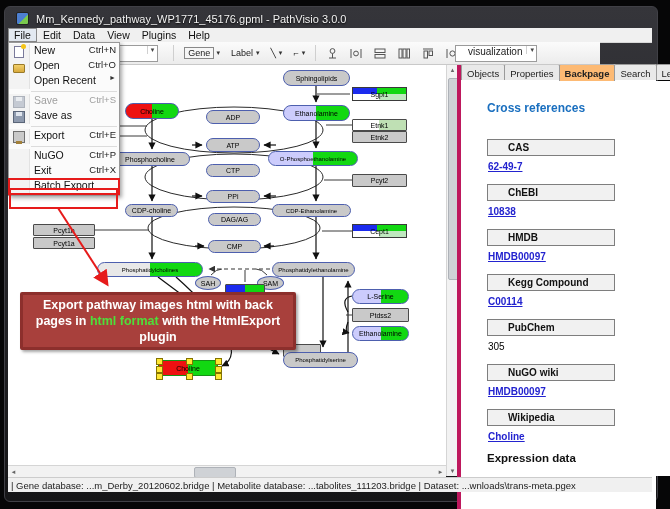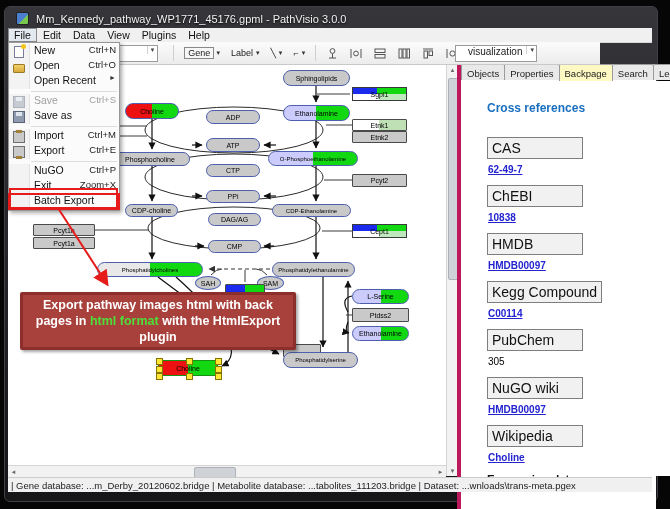--- a/index.html
+++ b/index.html
@@ -52,26 +52,26 @@
   .vscroll{position:absolute;left:446px;top:64px;width:11px;height:412px;background:#f2f2f2;border-left:1px solid #d5d5d5;z-index:20}
   .hscroll{position:absolute;left:8px;top:465px;width:438px;height:11px;background:#f2f2f2;border-top:1px solid #d5d5d5;z-index:20;display:flex;align-items:center}
   .sb-arrow{font-size:6px;color:#666;width:11px;height:11px;display:flex;align-items:center;justify-content:center}
   .sb-thumb-v{position:absolute;left:1px;top:14px;width:9px;height:200px;background:#cfd2d6;border:1px solid #aeb2b8;border-radius:2px}
   .sb-thumb-h{position:absolute;left:186px;top:1px;width:40px;height:9px;background:#cfd2d6;border:1px solid #aeb2b8;border-radius:2px}
   
   .rpanel{position:absolute;left:457px;top:64px;width:195px;height:459px;background:#fff;z-index:20;border-left:4px solid #be185d}
   .tabs{position:absolute;left:0;top:0;width:195px;height:16px;background:#f0f0f0;display:flex;font-size:9.5px}
   .tab{padding:1px 5px 0 5px;border:1px solid #9a9a9a;border-bottom:none;background:#e9e9e9;margin-right:-1px;
        height:14px;display:flex;align-items:center;color:#222;border-radius:2px 2px 0 0}
-  .tab.active{background:#fef9c3;font-weight:normal;height:15px;z-index:2}
+  .tab.active{background:#fdba74;font-weight:bold;height:15px;z-index:2}
   .bp-content{position:absolute;left:16px;top:17px;width:195px;height:395px;background:#fff;padding:6px 0 0 10px;box-sizing:border-box}
   .xref-head{color:#1a6fbf;font-weight:bold;font-size:12px;margin:14px 0 22px 0}
   .xref-sec{margin-bottom:9px}
   .xref-label{display:inline-block;min-width:86px;border:1px solid #7e7e7e;background:#f1f1f1;
-              font-weight:normal;font-size:14px;padding:2px 4px;color:#111}
+              font-weight:bold;font-size:10px;padding:2px 20px;color:#111}
   .xref-val{margin:5px 0 10px 1px;font-size:10px}
   .xref-val.link{color:#2323cf;font-weight:bold;text-decoration:underline;cursor:pointer}
   .xref-footer{font-weight:bold;font-size:11.5px;color:#111;margin-top:6px}
   
   .filemenu{position:absolute;left:8px;top:42px;width:110px;background:#fbfbfb;border:1px solid #979797;
             box-shadow:2px 2px 4px rgba(0,0,0,.35);z-index:100;padding:1px 0}
   .fm-row{display:flex;align-items:flex-start;height:15px;font-size:10.5px;color:#111;position:relative;padding-right:3px}
   .fm-row.disabled{color:#9f9f9f}
   .fm-ico{width:20px;flex:0 0 auto;display:flex;align-items:center;justify-content:center;height:15px;
           background:#f3f3f3;border-right:1px solid #e2e2e2}
@@ -415,42 +415,35 @@
     </div>
     <div class="fm-row">
       <div class="fm-ico">
         <span class="mi mi-save"></span>
       </div>
       <div class="fm-label">Save as</div>
     </div>
     <div class="fm-sep"></div>
     <div class="fm-row">
       <div class="fm-ico">
-        <span class="mi mi-port mi-import"></span>
-      </div>
-      <div class="fm-label">Import</div>
-      <div class="fm-short">Ctrl+M</div>
-    </div>
-    <div class="fm-row">
-      <div class="fm-ico">
         <span class="mi mi-port mi-export"></span>
       </div>
       <div class="fm-label">Export</div>
       <div class="fm-short">Ctrl+E</div>
     </div>
     <div class="fm-sep"></div>
     <div class="fm-row">
       <div class="fm-ico"></div>
       <div class="fm-label">NuGO</div>
       <div class="fm-short">Ctrl+P</div>
     </div>
     <div class="fm-row">
       <div class="fm-ico"></div>
       <div class="fm-label">Exit</div>
-      <div class="fm-short">Zoom+X</div>
+      <div class="fm-short">Ctrl+X</div>
     </div>
     <div class="fm-row highlight">
       <div class="fm-ico"></div>
       <div class="fm-label">Batch Export</div>
     </div>
   </div>
 
 <div class="statusbar">
   <span>| Gene database: ...m_Derby_20120602.bridge | Metabolite database: ...tabolites_111203.bridge | Dataset: ...wnloads\trans-meta.pgex</span>
 </div>

